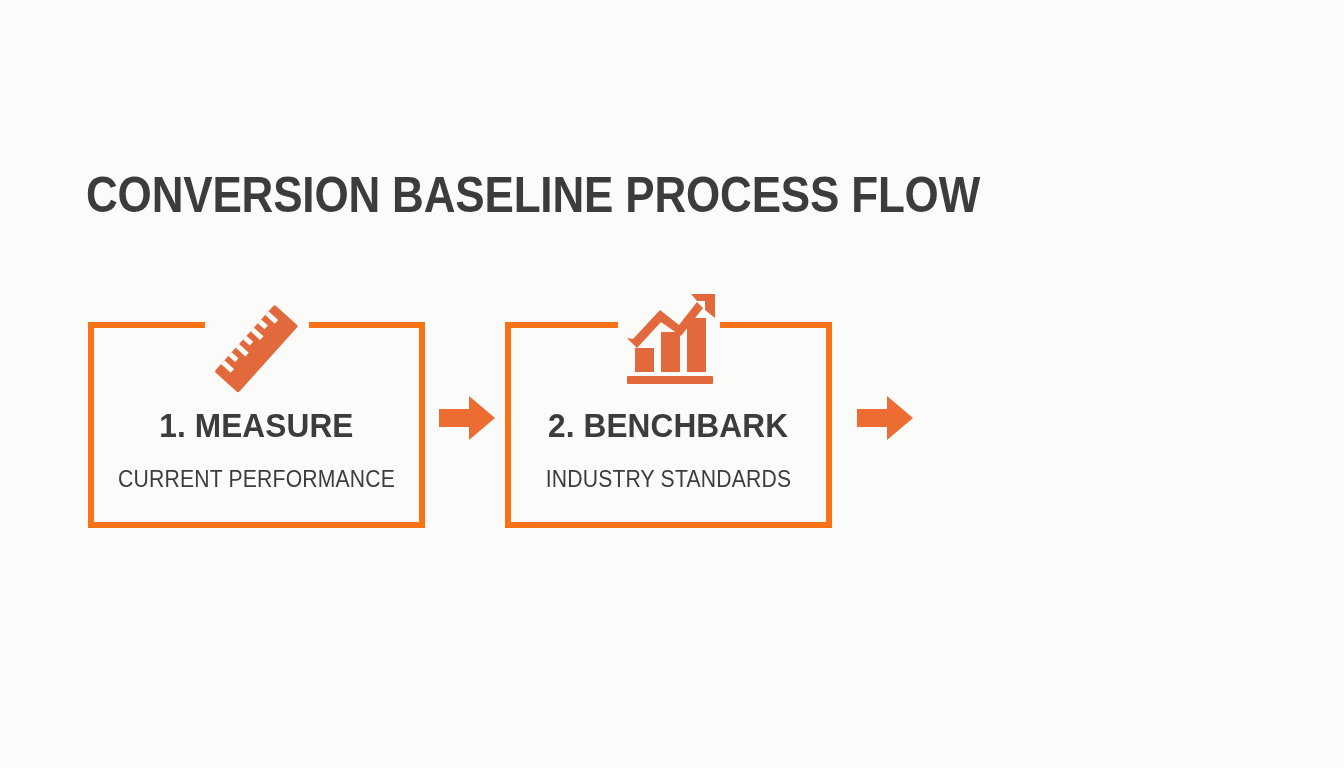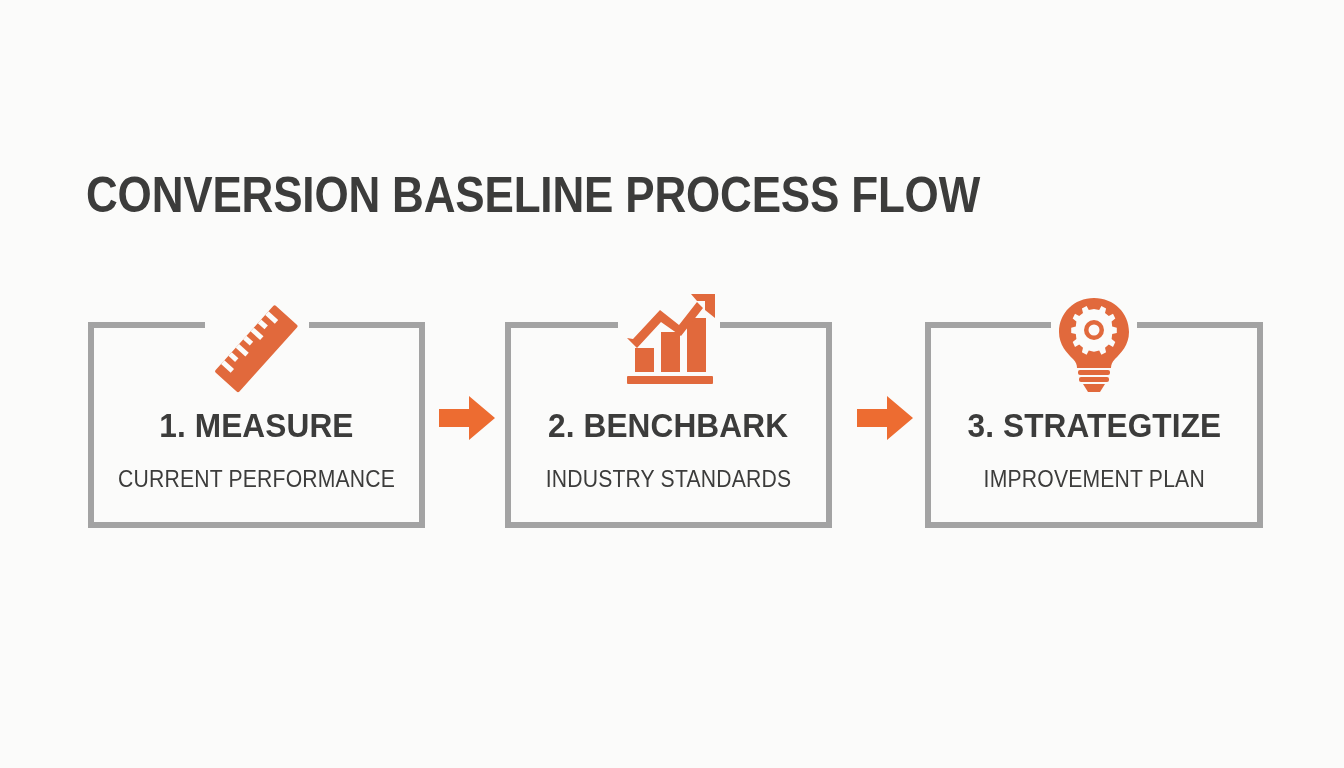--- a/index.html
+++ b/index.html
@@ -46,21 +46,21 @@
     left: 88px;
     top: 322px;
     width: 1175px;
     height: 206px;
   }
 
   .step {
     position: absolute;
     top: 0;
     height: 206px;
-    border: 6px solid #a3a3a3;
+    border: 6px solid #f97316;
     background: transparent;
   }
   .step-1 { left: 0px;   width: 337px; }
   .step-2 { left: 417px; width: 327px; }
   .step-3 { left: 837px; width: 338px; }
 
   
   .border-gap {
     position: absolute;
     top: -9px;
@@ -186,48 +186,15 @@
         <div class="step-sub">INDUSTRY STANDARDS</div>
       </div>
     </div>
 
     <span class="arrow arrow-2">
       <svg width="56" height="44" viewBox="0 0 56 44" xmlns="http://www.w3.org/2000/svg">
         <path d="M0 13 H30 V0 L56 22 L30 44 V31 H0 Z" fill="#ED6C31"></path>
       </svg>
     </span>
 
-    <div class="step step-3">
-      <div class="border-gap"></div>
-
-      <span class="step-icon icon-bulb">
-        <svg width="86" height="96" viewBox="0 0 86 96" xmlns="http://www.w3.org/2000/svg">
-          <g fill="#E1693C">
-
-            <path d="M43 2 C23 2 8 17 8 36 C8 49 16 57 22 63 C25 66 26 69 26 72 H60 C60 69 61 66 64 63 C70 57 78 49 78 36 C78 17 63 2 43 2 Z"></path>
-
-            <rect x="27" y="74" width="32" height="5" rx="2"></rect>
-            <rect x="28" y="81" width="30" height="5" rx="2"></rect>
-            <path d="M32 88 H54 L49 96 H37 Z"></path>
-          </g>
-
-          <g fill="#FBFBFA">
-            <path d="M43 13
-                     L48.2 14.1 L50.4 9.9 L55.1 12.4 L54.0 17.0 L57.8 20.1 L62.0 17.8 L64.3 22.6 L60.6 25.6
-                     L61.2 30.6 L65.8 31.7 L65.8 37.0 L61.2 38.1 L60.6 43.1 L64.3 46.1 L62.0 50.9 L57.8 48.6
-                     L54.0 51.7 L55.1 56.3 L50.4 58.8 L48.2 54.6 L43 55.7 L37.8 54.6 L35.6 58.8 L30.9 56.3
-                     L32.0 51.7 L28.2 48.6 L24.0 50.9 L21.7 46.1 L25.4 43.1 L24.8 38.1 L20.2 37.0 L20.2 31.7
-                     L24.8 30.6 L25.4 25.6 L21.7 22.6 L24.0 17.8 L28.2 20.1 L32.0 17.0 L30.9 12.4 L35.6 9.9
-                     L37.8 14.1 Z"></path>
-          </g>
-          <circle cx="43" cy="34" r="10" fill="#E1693C"></circle>
-          <circle cx="43" cy="34" r="5.5" fill="#FBFBFA"></circle>
-        </svg>
-      </span>
-
-      <div class="step-inner">
-        <div class="step-heading">3. STRATEGTIZE</div>
-        <div class="step-sub">IMPROVEMENT PLAN</div>
-      </div>
-    </div>
 
   </div>
 </div>
 
 </body></html>

